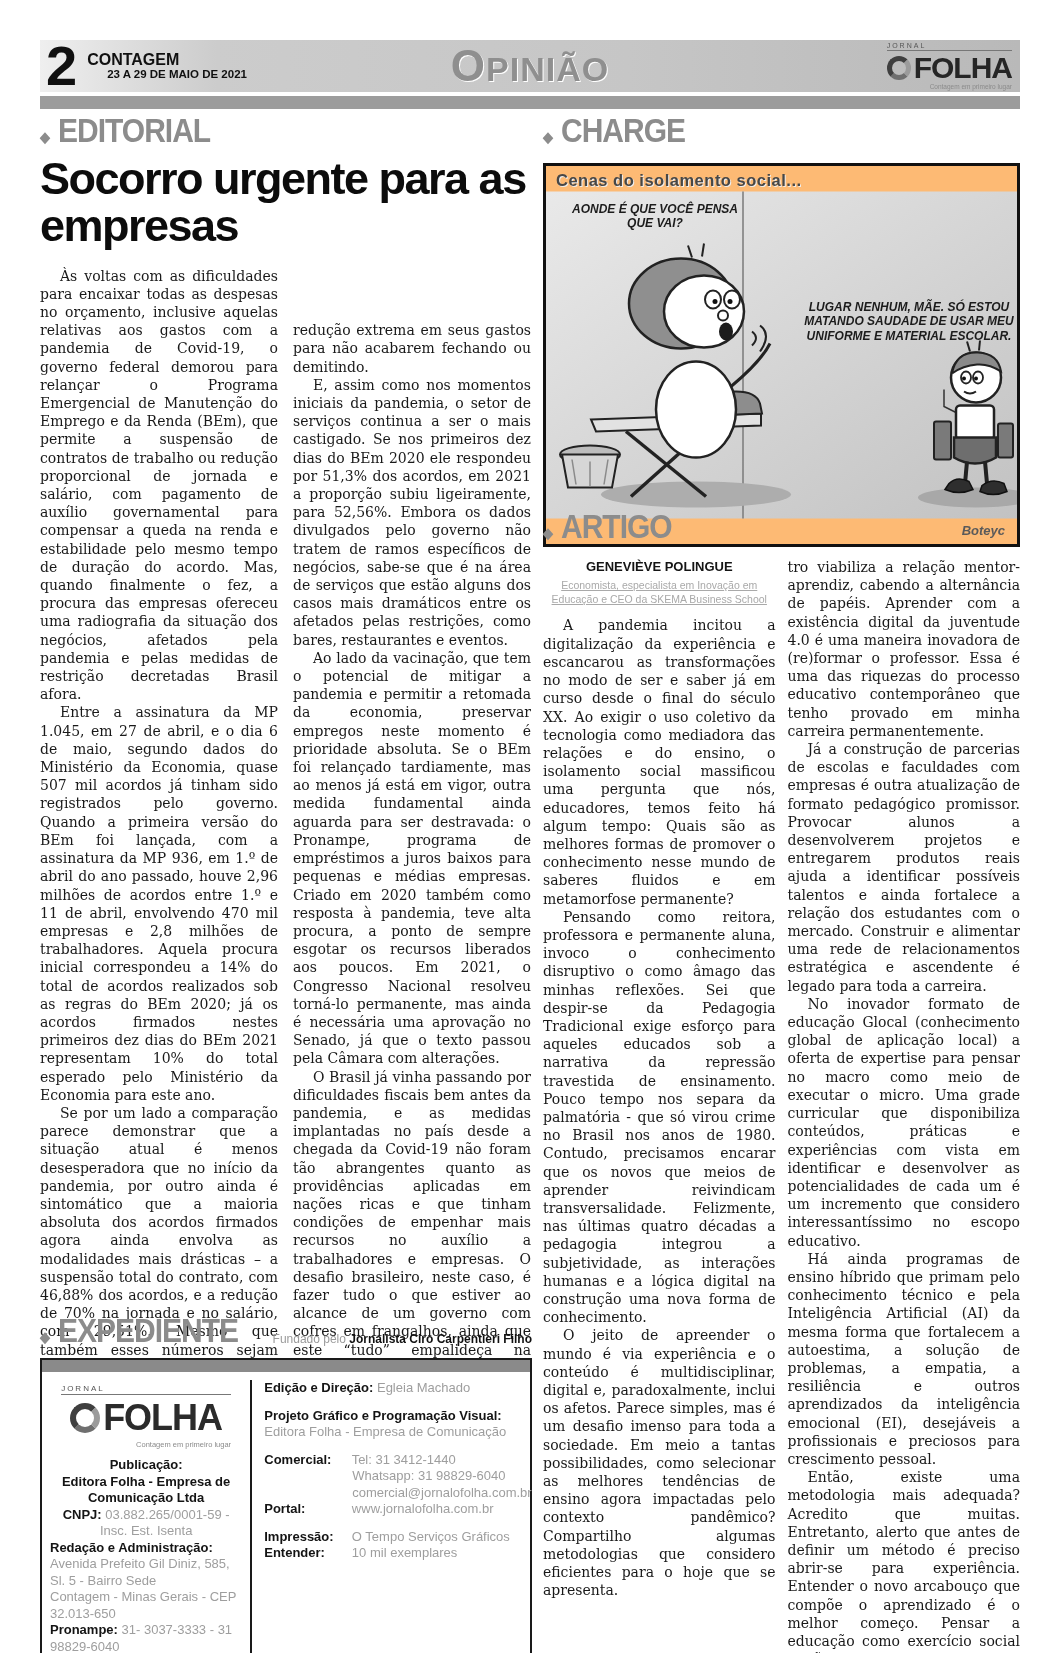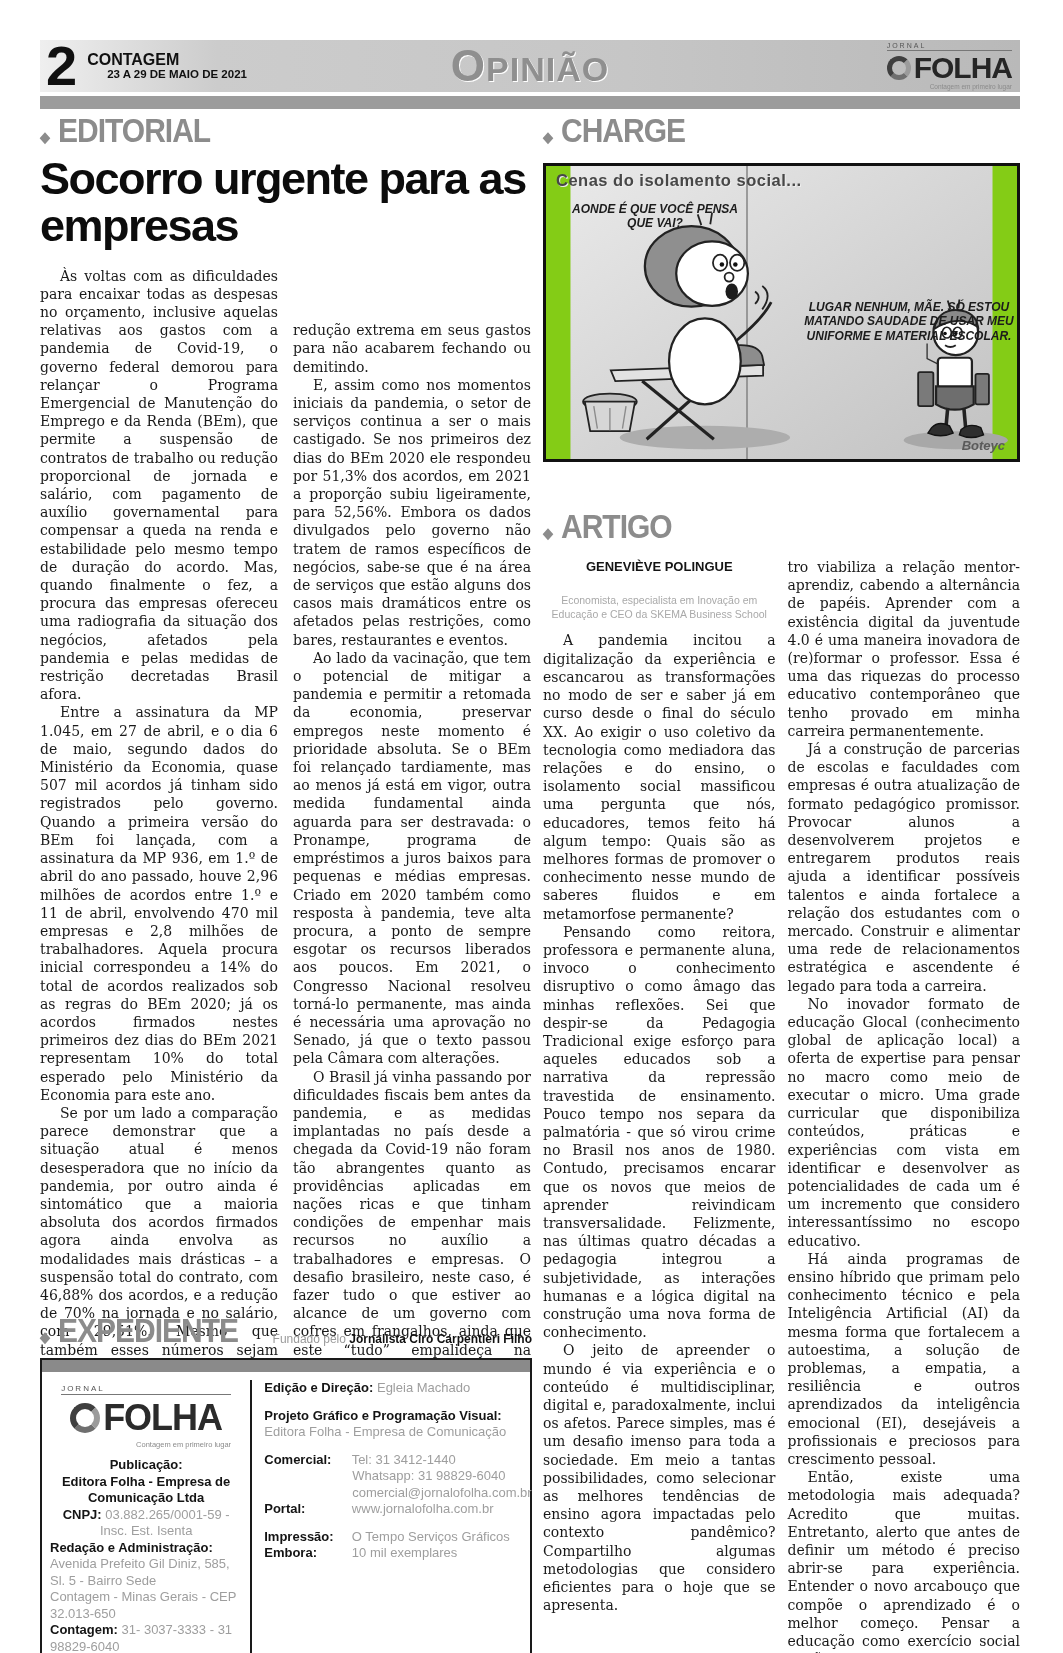--- a/index.html
+++ b/index.html
@@ -32,36 +32,36 @@
   
   .editorial{position:absolute;left:40px;top:116px;width:492px;}
   .ed-title{font-size:45px;font-weight:bold;letter-spacing:-1.5px;line-height:1.04;color:#0c0c0c;margin-top:6px;}
   .cols{display:flex;gap:15px;margin-top:17px;align-items:flex-end;}
   .col{width:238px;font-family:"DejaVu Serif",serif;font-size:14px;line-height:18.2px;text-align:justify;color:#191919;}
   .para{margin:0;text-indent:20px;}
   .para.cont{text-indent:0;}
 
   
   .charge{position:absolute;left:543px;top:116px;width:477px;}
-  .cartoon{position:relative;margin-top:13px;height:299px;border:3px solid #111;box-sizing:border-box;background:#84cc16;}
+  .cartoon{position:relative;margin-top:13px;height:384px;border:3px solid #111;box-sizing:border-box;background:#fdba74;}
   .cartoon svg{position:absolute;left:0;top:0;width:100%;height:100%;}
   .ct-caption{position:absolute;left:10px;top:5px;font-size:16.5px;font-weight:bold;color:#474747;text-shadow:1px 1px 0 #eeeeee;letter-spacing:0.5px;}
   .speech{position:absolute;font-size:12px;font-weight:bold;font-style:italic;text-align:center;color:#1c1c1c;line-height:1.2;text-transform:uppercase;}
   .sp-mother{left:14px;top:36px;width:190px;}
   .sp-boy{left:258px;top:134px;width:210px;}
   .ct-sign{position:absolute;right:12px;bottom:6px;font-size:13px;font-weight:bold;font-style:italic;color:#5a5a5a;}
 
   
   .artigo{position:absolute;left:543px;top:512px;width:477px;}
   .ar-title{font-size:38px;font-weight:bold;letter-spacing:-1.5px;text-align:center;line-height:1.06;color:#0c0c0c;margin-top:4px;}
   .ar-cols{display:flex;gap:12px;margin-top:12px;}
   .ar-col{width:233px;font-family:"DejaVu Serif",serif;font-size:14px;line-height:18.2px;text-align:justify;color:#191919;}
   .author{text-align:center;margin-bottom:10px;}
   .author-name{font-size:13px;font-weight:bold;color:#141414;font-family:"Liberation Sans",sans-serif;}
-  .author-bio{font-size:10.5px;color:#a9a9a9;line-height:1.3;margin-top:18px;font-family:"Liberation Sans",sans-serif;}
+  .author-bio{font-size:10.5px;color:#a9a9a9;line-height:1.3;margin-top:3px;font-family:"Liberation Sans",sans-serif;text-decoration:underline;}
 
   
   .exp{position:absolute;left:40px;top:1316px;width:492px;}
   .exp-head{display:flex;align-items:flex-end;justify-content:space-between;}
   .founded{font-size:12px;color:#9b9b9b;padding-bottom:4px;}
   .founded b{color:#101010;}
   .exp-box{margin-top:8px;border:2px solid #1a1a1a;background:#fff;}
   .exp-topbar{height:12px;background:#8a8a8a;}
   .exp-body{display:flex;padding:8px 0 12px;}
   .exp-left{width:48%;padding:0 8px;}
@@ -254,30 +254,30 @@
           </span>
           <span class="logo-tag">Contagem em primeiro lugar</span>
         </div>
         <div>
             <div class="xrow c"><b>Publicação:</b></div>
             <div class="xrow c"><b>Editora Folha  - Empresa de Comunicação Ltda</b></div>
             <div class="xrow c"><b>CNPJ:</b> 03.882.265/0001-59 - Insc. Est. Isenta</div>
             <div class="xrow"><b>Redação e Administração:</b></div>
             <div class="xrow">Avenida Prefeito Gil Diniz, 585, Sl. 5 - Bairro Sede</div>
             <div class="xrow">Contagem - Minas Gerais - CEP 32.013-650</div>
-            <div class="xrow"><b>Contagem:</b> 31- 3037-3333 - 31 98829-6040</div>
+            <div class="xrow"><b>Pronampe:</b> 31- 3037-3333 - 31 98829-6040</div>
           </div>
       </div>
       <div class="exp-right">
           <div class="xrow"><b>Edição e Direção:</b> Egleia Machado</div>
           <div class="xrow g"><b>Projeto Gráfico e Programação Visual:</b></div>
           <div class="xrow">Editora Folha - Empresa de Comunicação</div>
           <div class="xrow g"><b>Comercial:</b> Tel:  31 3412-1440</div>
           <div class="xrow i">Whatsapp: 31 98829-6040</div>
           <div class="xrow i">comercial@jornalofolha.com.br</div>
           <div class="xrow"><b>Portal:</b> www.jornalofolha.com.br</div>
           <div class="xrow g"><b>Impressão:</b> O Tempo Serviços Gráficos</div>
-          <div class="xrow"><b>Embora:</b> 10 mil exemplares</div>
+          <div class="xrow"><b>Entender:</b> 10 mil exemplares</div>
         </div>
     </div>
   </div>
 
 </div>
 
 </body></html>

